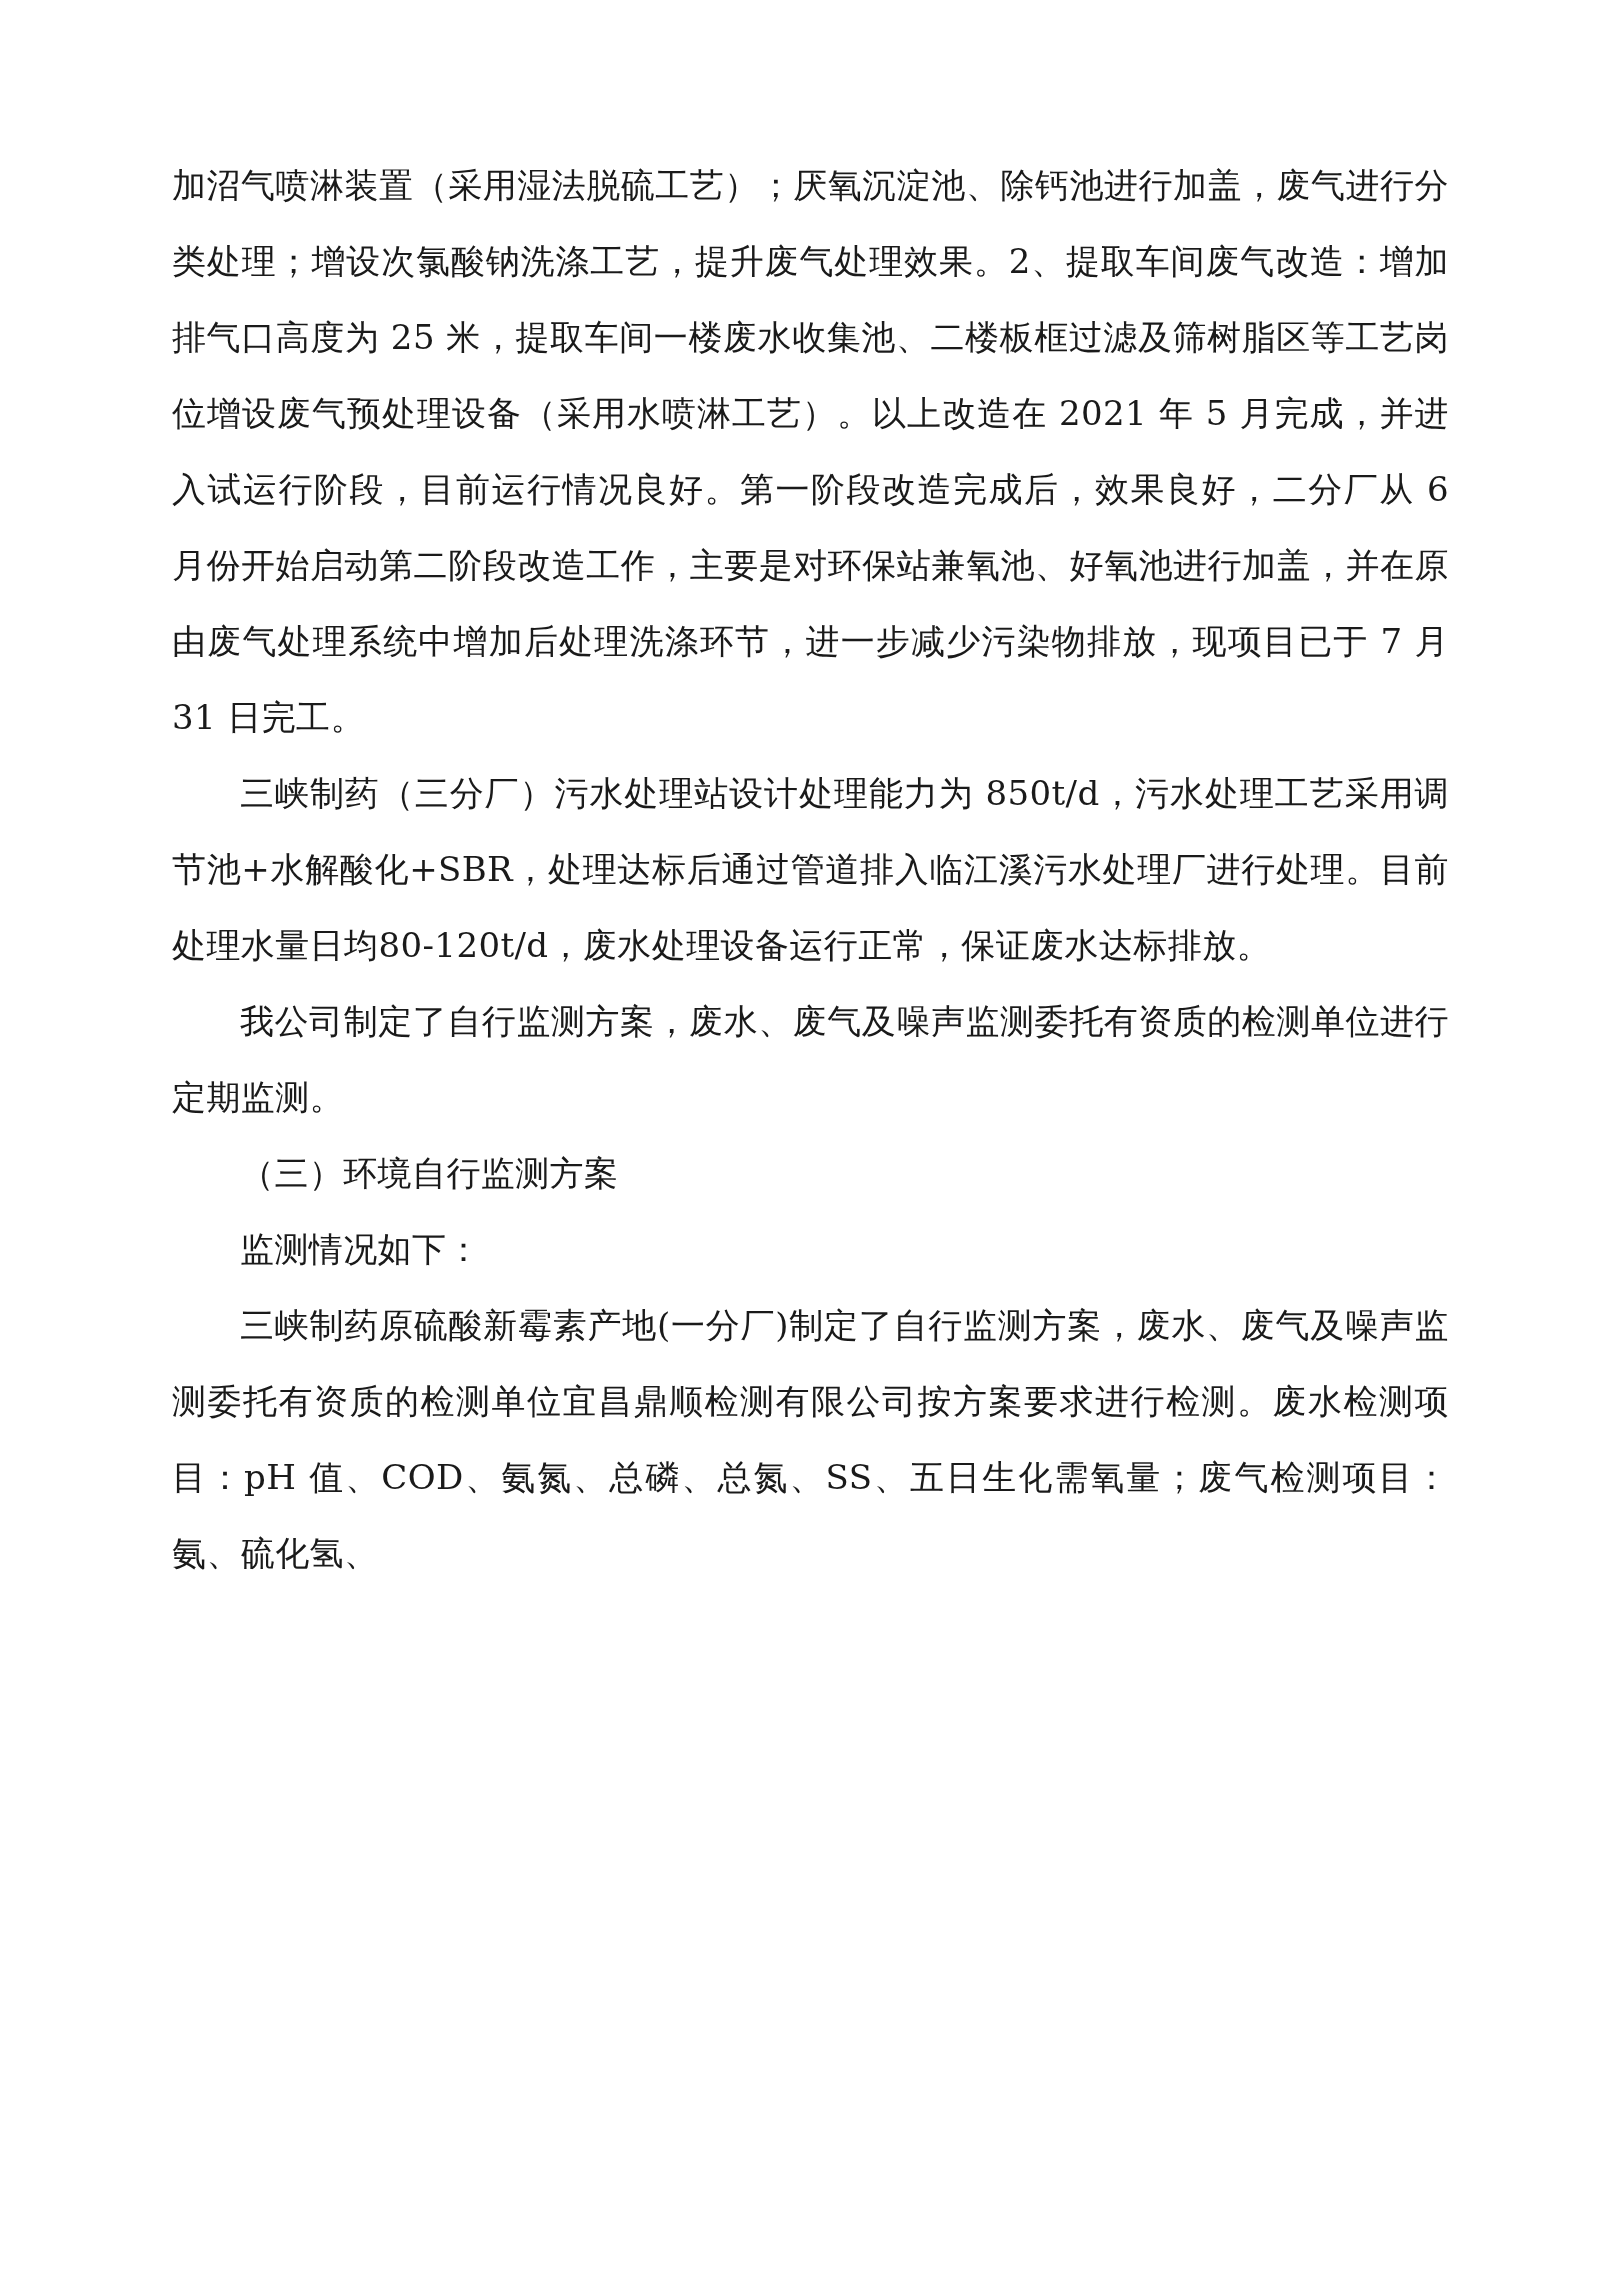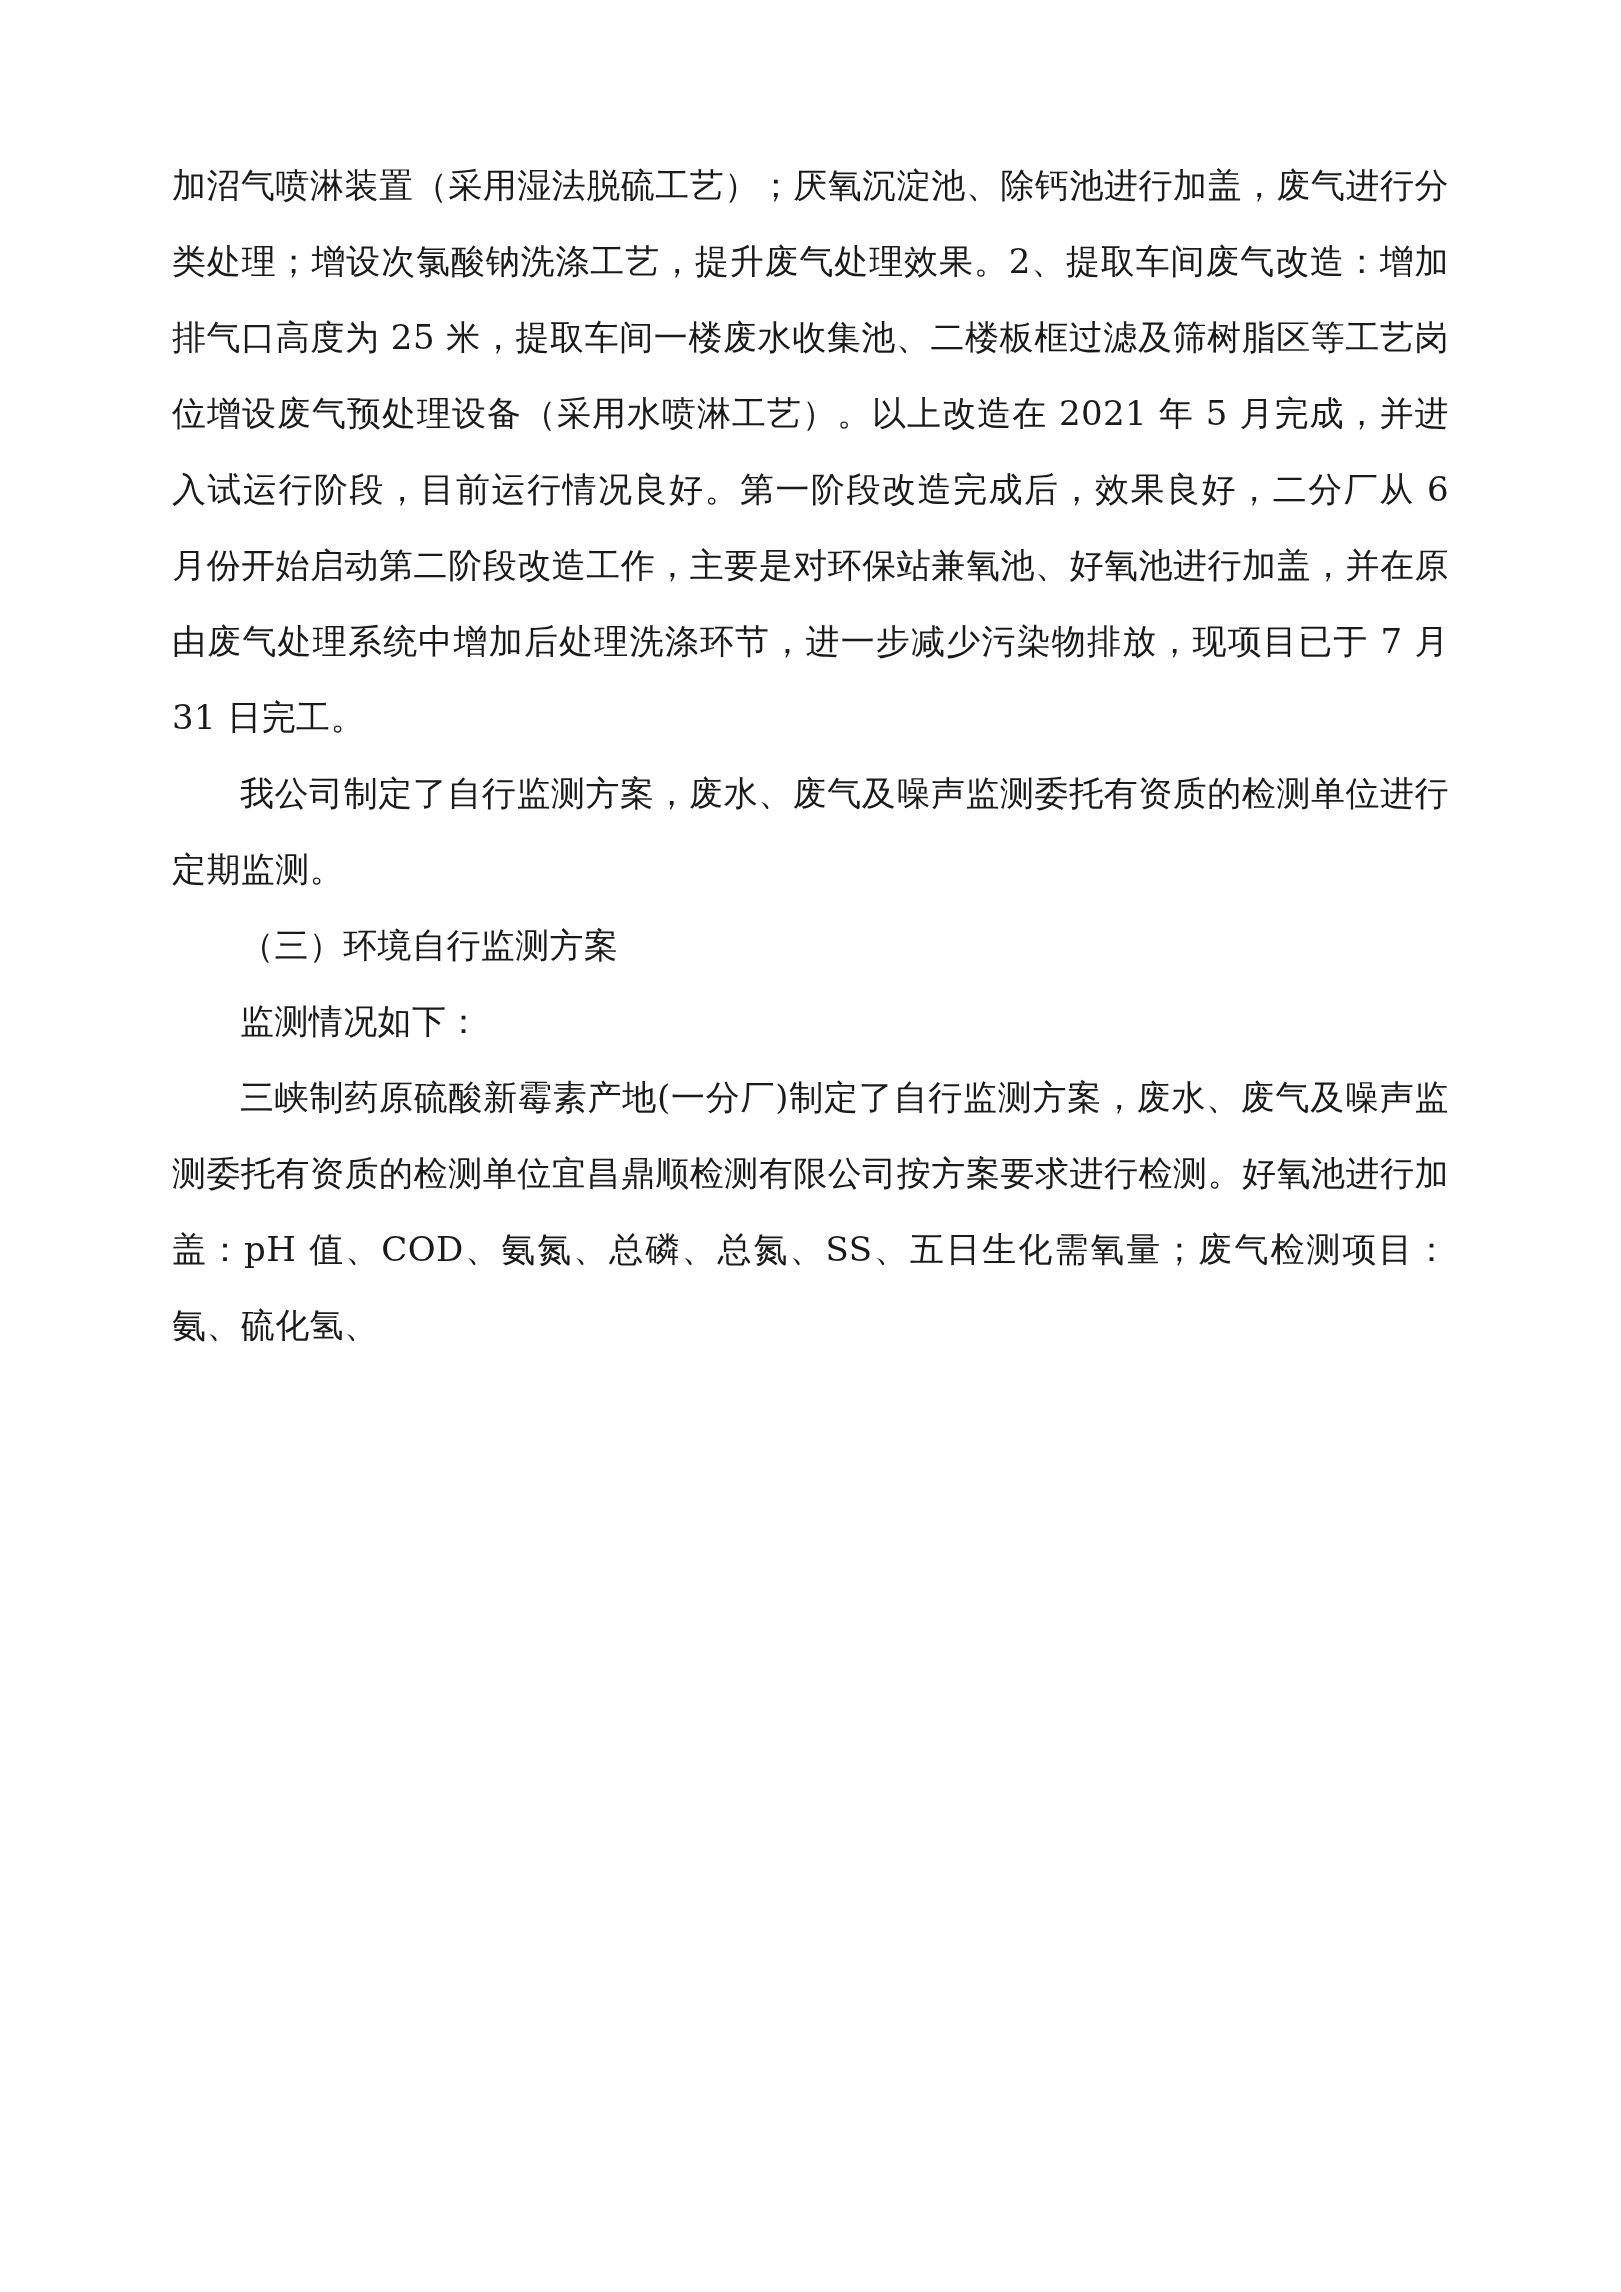--- a/index.html
+++ b/index.html
@@ -43,24 +43,25 @@
   .sp-1 { margin-top: 0px; }
 </style>
 </head>
 <body>
 
 <div class="page">
   <div class="doc-body">
 
     <p class="para-block">加沼气喷淋装置（采用湿法脱硫工艺）；厌氧沉淀池、除钙池进行加盖，废气进行分类处理；增设次氯酸钠洗涤工艺，提升废气处理效果。2、提取车间废气改造：增加排气口高度为 25 米，提取车间一楼废水收集池、二楼板框过滤及筛树脂区等工艺岗位增设废气预处理设备（采用水喷淋工艺）。以上改造在 2021 年 5 月完成，并进入试运行阶段，目前运行情况良好。第一阶段改造完成后，效果良好，二分厂从 6 月份开始启动第二阶段改造工作，主要是对环保站兼氧池、好氧池进行加盖，并在原由废气处理系统中增加后处理洗涤环节，进一步减少污染物排放，现项目已于 7 月 31 日完工。</p>
 
+    <p class="para-block indent sp-1">三峡制药（三分厂）污水处理站设计处理能力为 850t/d，污水处理工艺采用调节池+水解酸化+SBR，处理达标后通过管道排入临江溪污水处理厂进行处理。目前处理水量日均80-120t/d，废水处理设备运行正常，保证废水达标排放。</p>
 
     <p class="para-block indent sp-1">我公司制定了自行监测方案，废水、废气及噪声监测委托有资质的检测单位进行定期监测。</p>
 
     <p class="para-block indent sp-1">（三）环境自行监测方案</p>
 
     <p class="para-block indent sp-1">监测情况如下：</p>
 
-    <p class="para-block indent sp-1">三峡制药原硫酸新霉素产地(一分厂)制定了自行监测方案，废水、废气及噪声监测委托有资质的检测单位宜昌鼎顺检测有限公司按方案要求进行检测。好氧池进行加盖：pH 值、COD、氨氮、总磷、总氮、SS、五日生化需氧量；废气检测项目：氨、硫化氢、</p>
+    <p class="para-block indent sp-1">三峡制药原硫酸新霉素产地(一分厂)制定了自行监测方案，废水、废气及噪声监测委托有资质的检测单位宜昌鼎顺检测有限公司按方案要求进行检测。废水检测项目：pH 值、COD、氨氮、总磷、总氮、SS、五日生化需氧量；废气检测项目：氨、硫化氢、</p>
 
   </div>
 </div>
 
 
 </body></html>

